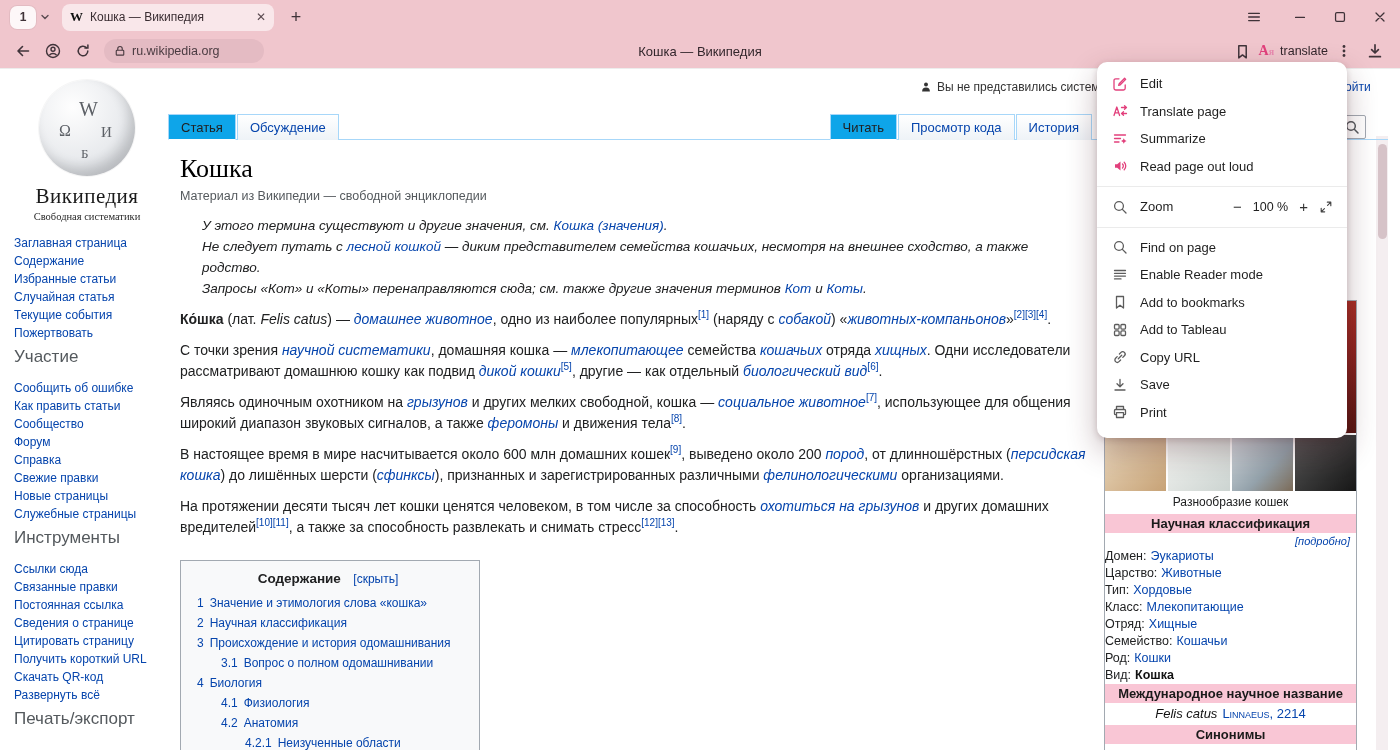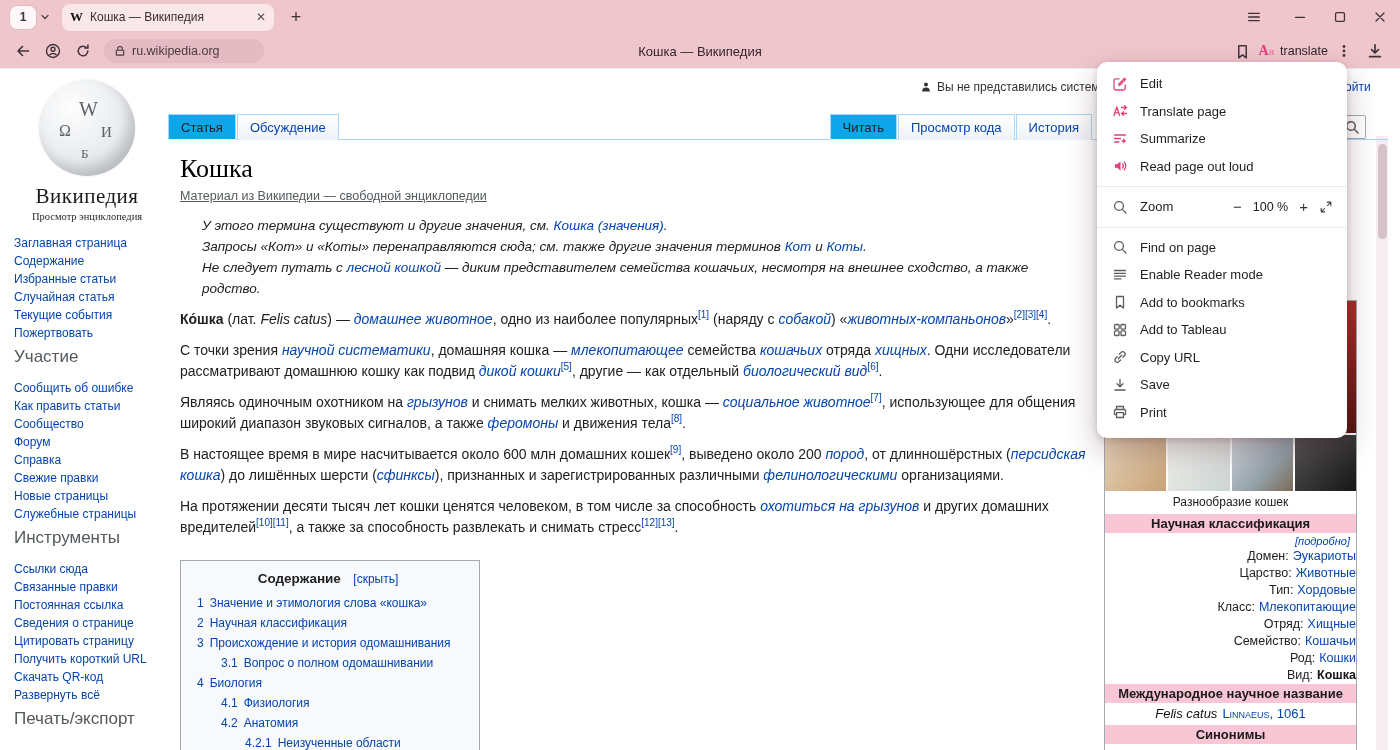--- a/index.html
+++ b/index.html
@@ -60,21 +60,21 @@
   .tabs-right { position:absolute; right:295px; top:46px; display:flex; z-index:2; }
   .wtab { height:26px; line-height:25px; padding:0 12px; font-size:13px; color:#0645ad; background:linear-gradient(#ffffff, #eef3f7); border:1px solid #a7d7f9; border-bottom:none; margin-right:1px; }
   .wtab.active { background:#0ea5e9; color:#202122; border-bottom:1px solid #fff; }
   .tabs-border { position:absolute; left:168px; right:0; top:71px; height:1px; background:#a7d7f9; z-index:1; }
   .wiki-search { position:absolute; left:1180px; top:47px; width:186px; height:24px; background:#fff; border:1px solid #a2a9b1; border-radius:2px; z-index:2; }
   .wiki-search .mag { position:absolute; right:5px; top:3px; color:#54595d; }
 
   
   .main { position:absolute; left:180px; top:84px; width:908px; }
   .a-title { font-family:"Liberation Serif", serif; font-size:26px; font-weight:normal; color:#000; margin:2px 0 5px; }
-  .a-sub { font-size:12.5px; color:#54595d; margin-bottom:12px;text-decoration:underline; }
+  .a-sub { font-size:12.5px; color:#54595d; margin-bottom:12px; }
   .hatnotes { margin:4px 0 10px 22px; font-style:italic; font-size:13.5px; }
   .hatnote { line-height:21px; }
   .wp { font-size:14px; line-height:21.5px; margin:9px 0; }
   .wl { color:#0645ad;font-style:italic; }
   .wsup { color:#0645ad; font-size:10px; line-height:0; vertical-align:super; }
   .wb { font-weight:bold; }
   .wi { font-style:italic; }
 
   
   .toc { display:inline-block; margin-top:12px; background:#f8f9fa; border:1px solid #a2a9b1; padding:8px 20px 12px 16px; min-width:300px; }
@@ -93,21 +93,21 @@
   .cph { width:100%; height:100%; }
   .cp1 { grid-column:1/3; background:linear-gradient(120deg,#a2917d,#6e6153 70%,#4c4238); }
   .cp2 { grid-column:3/5; background:linear-gradient(155deg,#c53a2c,#8e2420 55%,#541410); }
   .cp3 { background:linear-gradient(135deg,#ead9bf,#c7a276); }
   .cp4 { background:linear-gradient(135deg,#f4f4f1,#ccd4d1); }
   .cp5 { background:linear-gradient(135deg,#d8dee3,#94a2ab 60%,#7b6a57); }
   .cp6 { background:linear-gradient(135deg,#585858,#161616); }
   .ib-caption { text-align:center; font-size:12px; padding:4px 2px 5px; }
   .ib-head { background:#f9c6d5; text-align:center; font-weight:bold; font-size:13px; padding:2px 4px; color:#1a1a1a; }
   .ib-details { text-align:right; font-size:11px; padding:2px 6px 1px; color:#202122; }
-  .tax-row { text-align:right; line-height:17px; }
+  .tax-row { text-align:left; line-height:17px; }
   .tax-label { color:#202122; margin-right:4px; }
   .tax-value { color:#0645ad; }
   .tax-row.bold .tax-value { color:#111; font-weight:bold; cursor:default; }
   .ib-binom { text-align:center; padding:3px 0 4px; font-size:13px; }
   .binom-name { font-style:italic; color:#111; margin-right:5px; }
   .binom-author { color:#0645ad; font-variant:small-caps; }
 
   
   .cmenu { position:absolute; left:1097px; top:62px; width:250px; height:376px; background:#fff; border-radius:10px; box-shadow:0 2px 6px rgba(70,25,35,.18), 0 12px 30px rgba(70,25,35,.30); padding:8px 0; z-index:100; }
   .m-item { display:flex; align-items:center; height:27.5px; padding:0 14px; gap:11px; font-size:13px; color:#1f1f1f; }
@@ -214,21 +214,21 @@
 <div class="page">
 
   <div class="sidebar">
     <div class="logo-globe">
       <span class="gl gl1">W</span>
       <span class="gl gl2">Ω</span>
       <span class="gl gl3">И</span>
       <span class="gl gl4">Б</span>
     </div>
     <div class="logo-title">Википедия</div>
-    <div class="logo-sub">Просмотр энциклопедия</div>
+    <div class="logo-sub">Свободная систематики</div>
 
     <nav class="side-group">
 
     <a class="side-link">Заглавная страница</a>
         <a class="side-link">Содержание</a>
         <a class="side-link">Избранные статьи</a>
         <a class="side-link">Случайная статья</a>
         <a class="side-link">Текущие события</a>
         <a class="side-link">Пожертвовать</a>
       </nav>
@@ -290,26 +290,26 @@
           <path d="M10.3 10.3L14 14"></path>
         </svg>
     </span>
   </div>
 
   <div class="main">
     <h1 class="a-title">Кошка</h1>
     <div class="a-sub">Материал из Википедии — свободной энциклопедии</div>
     <div class="hatnotes">
       <div class="hatnote"><span>У этого термина существуют и другие значения, см. </span><a class="wl">Кошка (значения)</a><span>.</span></div>
+      <div class="hatnote"><span>Не следует путать с </span><a class="wl">лесной кошкой</a><span> — диким представителем семейства кошачьих, несмотря на внешнее сходство, а также родство.</span></div>
       <div class="hatnote"><span>Запросы «Кот» и «Коты» перенаправляются сюда; см. также другие значения терминов </span><a class="wl">Кот</a><span> и </span><a class="wl">Коты</a><span>.</span></div>
-      <div class="hatnote"><span>Не следует путать с </span><a class="wl">лесной кошкой</a><span> — диким представителем семейства кошачьих, несмотря на внешнее сходство, а также родство.</span></div>
     </div>
     <p class="wp"><span class="wb">Ко́шка</span><span> (лат. </span><span class="wi">Felis catus</span><span>) — </span><a class="wl">домашнее животное</a><span>, одно из наиболее популярных</span><sup class="wsup">[1]</sup><span> (наряду с </span><a class="wl">собакой</a><span>) «</span><a class="wl">животных-компаньонов</a><span>»</span><sup class="wsup">[2][3][4]</sup><span>.</span></p>
     <p class="wp"><span>С точки зрения </span><a class="wl">научной систематики</a><span>, домашняя кошка — </span><a class="wl">млекопитающее</a><span> семейства </span><a class="wl">кошачьих</a><span> отряда </span><a class="wl">хищных</a><span>. Одни исследователи рассматривают домашнюю кошку как подвид </span><a class="wl">дикой кошки</a><sup class="wsup">[5]</sup><span>, другие — как отдельный </span><a class="wl">биологический вид</a><sup class="wsup">[6]</sup><span>.</span></p>
-    <p class="wp"><span>Являясь одиночным охотником на </span><a class="wl">грызунов</a><span> и снимать мелких животных, кошка — </span><a class="wl">социальное животное</a><sup class="wsup">[7]</sup><span>, использующее для общения широкий диапазон звуковых сигналов, а также </span><a class="wl">феромоны</a><span> и движения тела</span><sup class="wsup">[8]</sup><span>.</span></p>
+    <p class="wp"><span>Являясь одиночным охотником на </span><a class="wl">грызунов</a><span> и других мелких свободной, кошка — </span><a class="wl">социальное животное</a><sup class="wsup">[7]</sup><span>, использующее для общения широкий диапазон звуковых сигналов, а также </span><a class="wl">феромоны</a><span> и движения тела</span><sup class="wsup">[8]</sup><span>.</span></p>
     <p class="wp"><span>В настоящее время в мире насчитывается около 600 млн домашних кошек</span><sup class="wsup">[9]</sup><span>, выведено около 200 </span><a class="wl">пород</a><span>, от длинношёрстных (</span><a class="wl">персидская кошка</a><span>) до лишённых шерсти (</span><a class="wl">сфинксы</a><span>), признанных и зарегистрированных различными </span><a class="wl">фелинологическими</a><span> организациями.</span></p>
     <p class="wp"><span>На протяжении десяти тысяч лет кошки ценятся человеком, в том числе за способность </span><a class="wl">охотиться на грызунов</a><span> и других домашних вредителей</span><sup class="wsup">[10][11]</sup><span>, а также за способность развлекать и снимать стресс</span><sup class="wsup">[12][13]</sup><span>.</span></p>
 
     <div class="toc">
       <div class="toc-head">
         <span class="toc-title">Содержание</span>
         <a class="toc-hide">[скрыть]</a>
       </div>
       <div class="toc-list">
 
@@ -390,21 +390,21 @@
         <div class="tax-row">
           <span class="tax-label">Род:</span><a class="tax-value">Кошки</a>
         </div>
 
         <div class="tax-row bold">
           <span class="tax-label">Вид:</span><a class="tax-value">Кошка</a>
         </div>
       </div>
     <div class="ib-head">Международное научное название</div>
     <div class="ib-binom">
-      <span class="binom-name">Felis catus</span><a class="binom-author">Linnaeus, 1061</a>
+      <span class="binom-name">Felis catus</span><a class="binom-author">Linnaeus, 2214</a>
     </div>
     <div class="ib-head">Синонимы</div>
   </aside>
 
   <div class="scrollbar">
     <div class="scroll-thumb"></div>
   </div>
 </div>
 
 <div class="cmenu">

